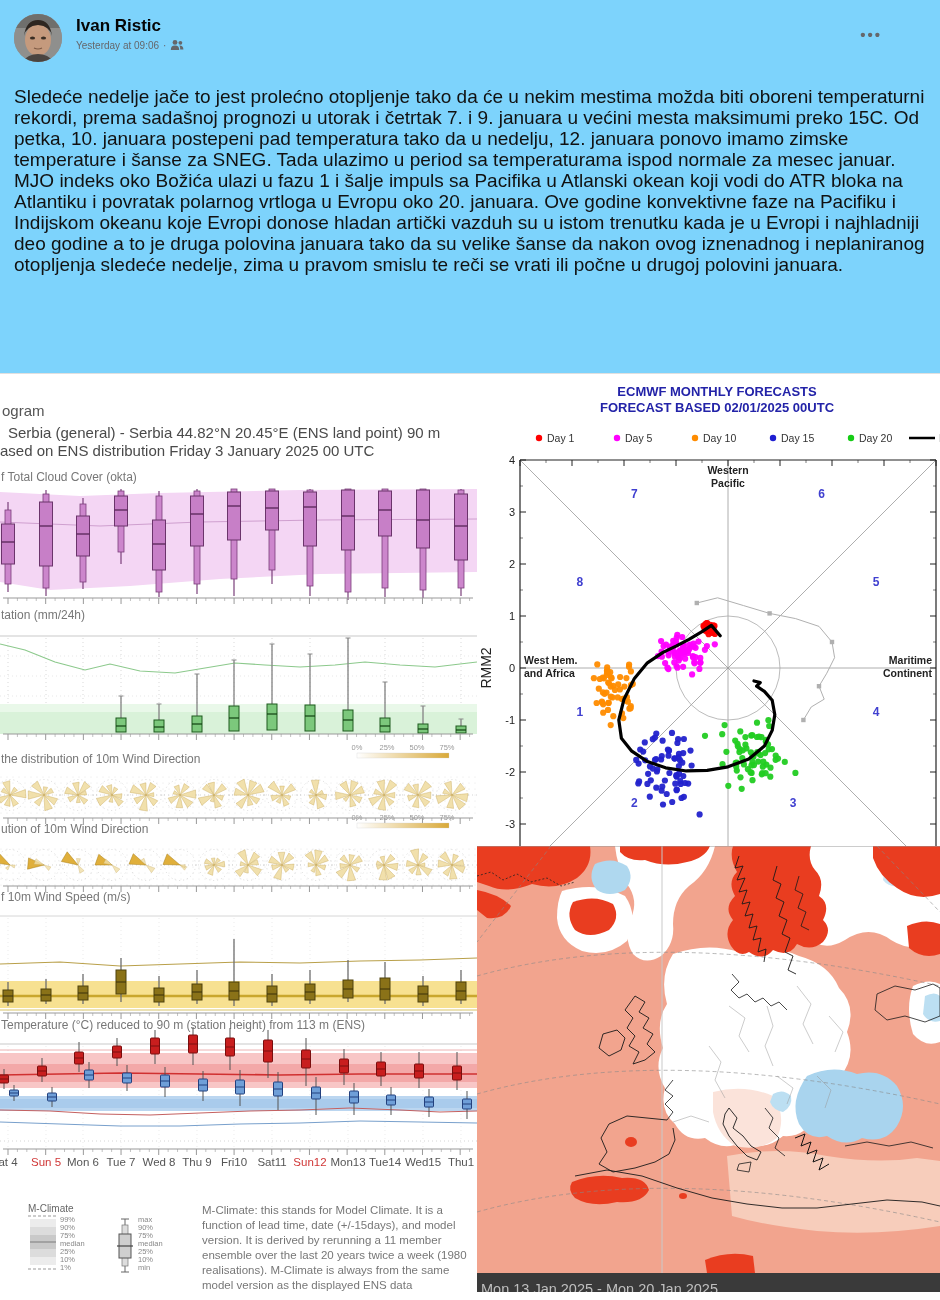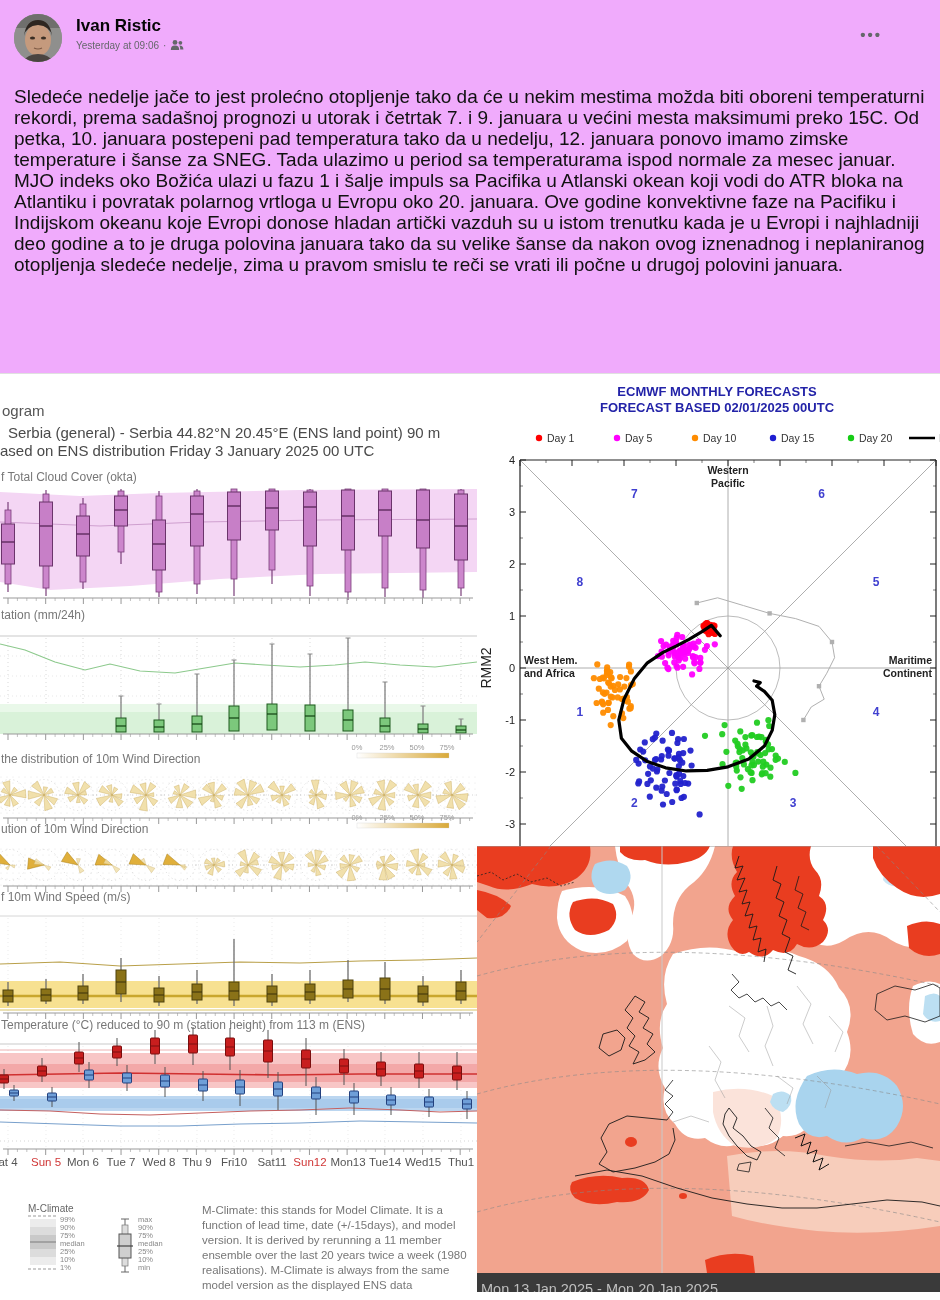--- a/index.html
+++ b/index.html
@@ -1,16 +1,16 @@
 <!DOCTYPE html>
 <html><head>
 <meta charset="utf-8">
 <style>
   html,body{margin:0;padding:0;background:#fff;}
-  .page{position:relative;width:940px;height:1292px;background:#f0abfc;overflow:hidden;
+  .page{position:relative;width:940px;height:1292px;background:#7dd3fc;overflow:hidden;
         font-family:"Liberation Sans","DejaVu Sans",sans-serif;}
   .post-header{position:absolute;left:14px;top:12px;right:14px;height:52px;}
   .avatar{position:absolute;left:0;top:2px;width:48px;height:48px;border-radius:50%;overflow:hidden;background:#8e8e8c;cursor:pointer;}
   .author{position:absolute;left:62px;top:4px;font-size:17px;font-weight:bold;color:#050505;cursor:pointer;}
   .sub{position:absolute;left:62px;top:27px;font-size:10px;color:#65676B;display:flex;align-items:center;gap:4px;}
   .more-btn{position:absolute;right:44px;top:14px;color:#65676B;font-size:15px;letter-spacing:2px;font-weight:bold;cursor:pointer;}
   .post-text{position:absolute;left:14px;top:86px;width:914px;font-size:19px;line-height:21px;color:#111;}
   .collage{position:absolute;left:0;top:373px;width:940px;height:927px;border-top:1px solid #e0e0e0;}
   .collage svg{position:absolute;display:block;}
   #meteo{left:0;top:0;}

